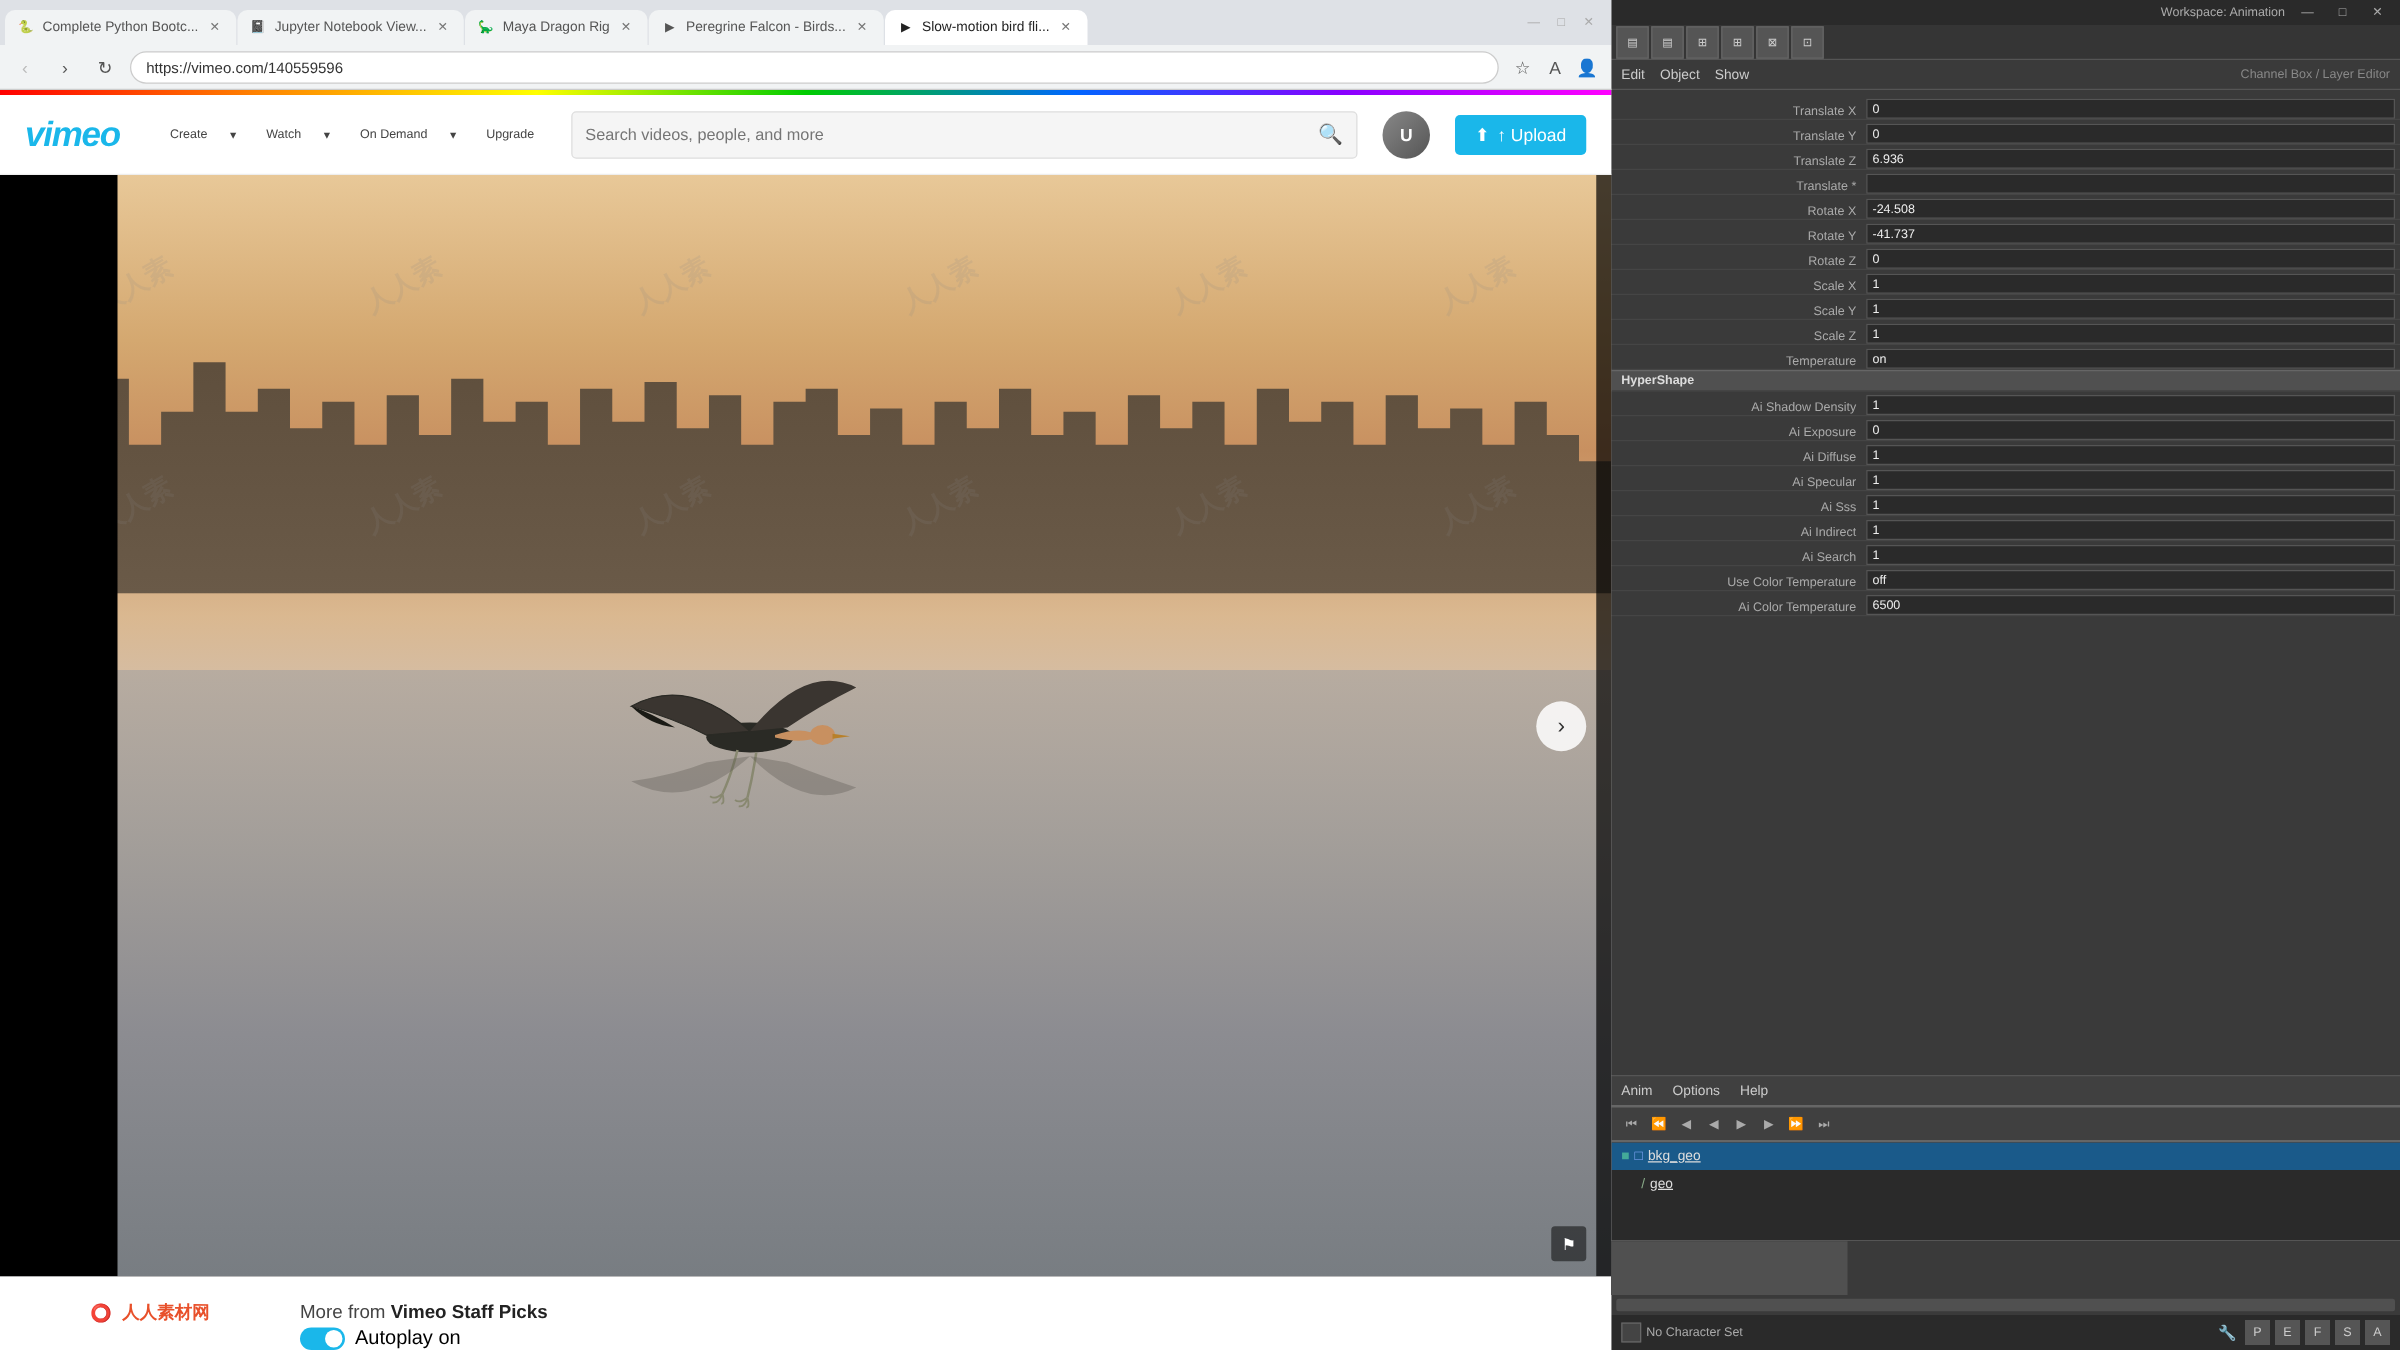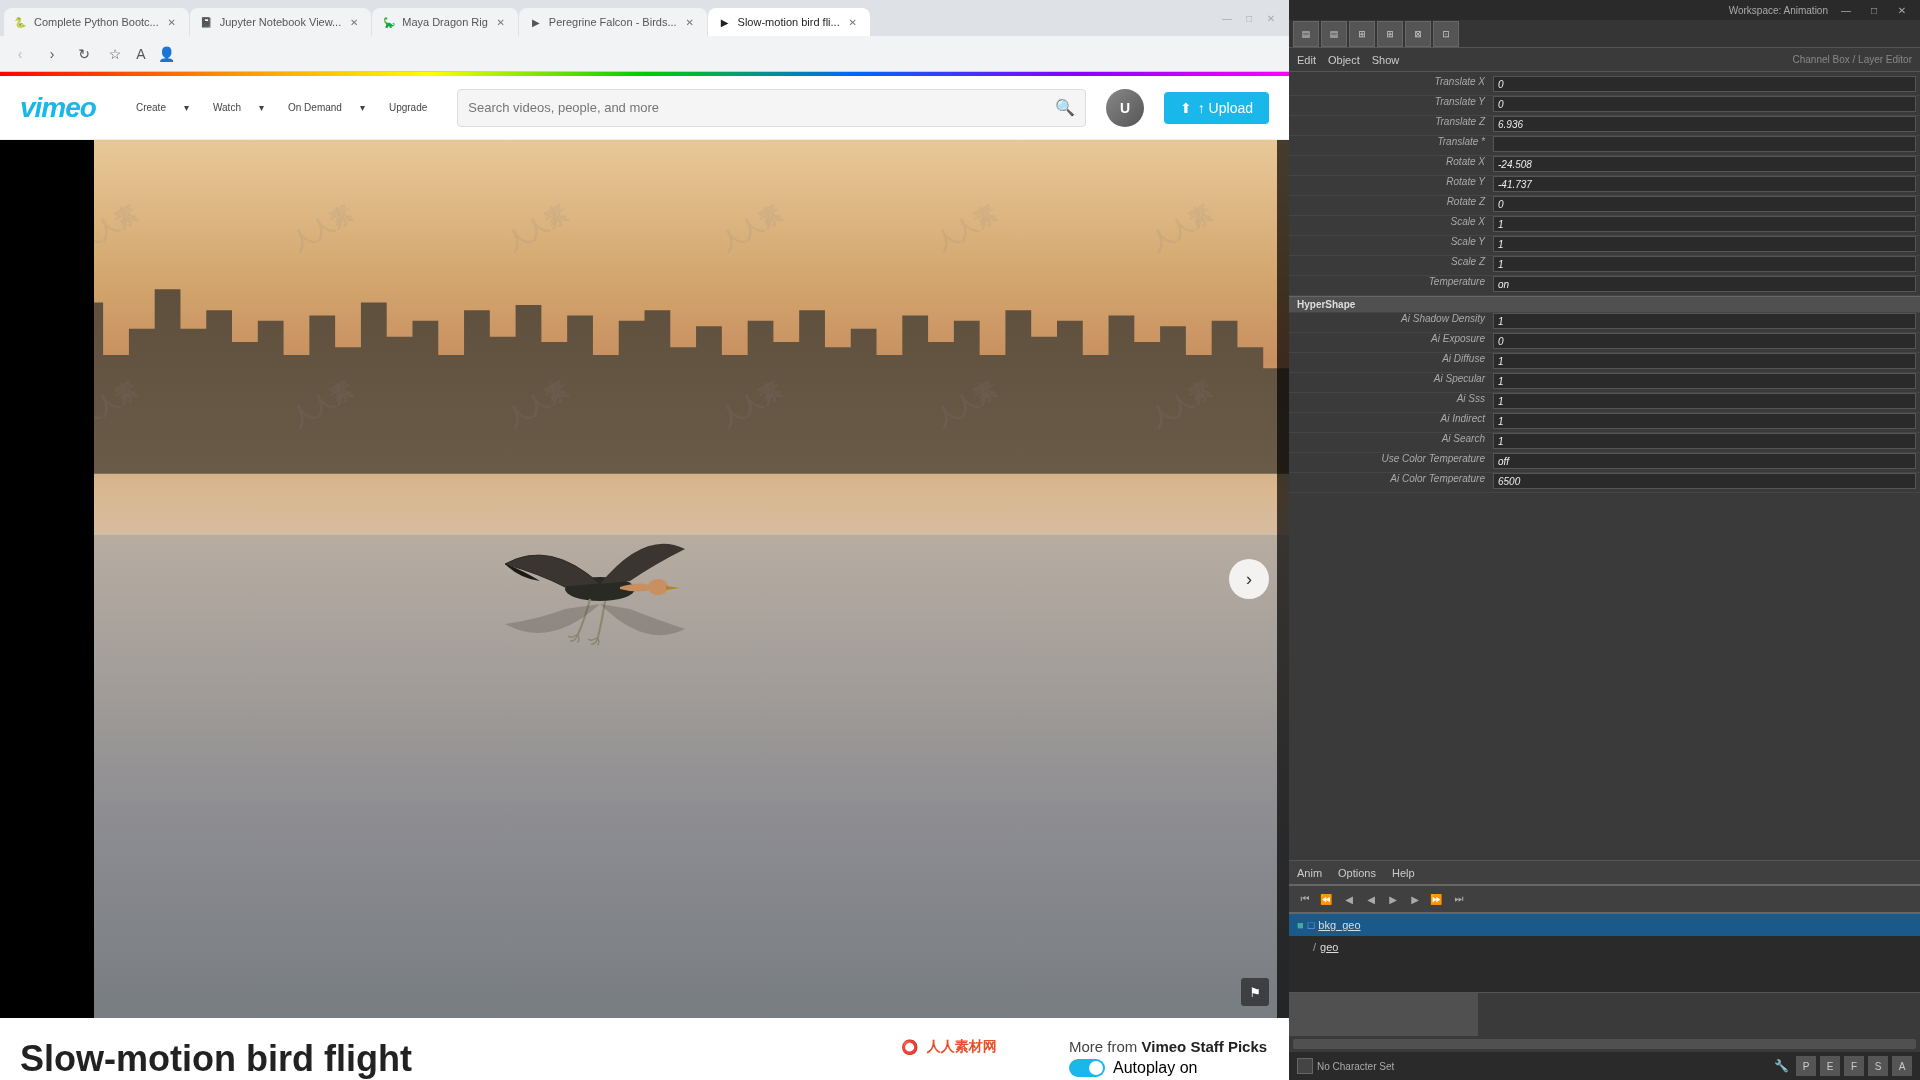--- a/index.html
+++ b/index.html
@@ -458,25 +458,24 @@
       padding: 2px 8px;
       font-size: 10px;
       color: #ddd;
       font-weight: bold;
       border-top: 1px solid #666;
       border-bottom: 1px solid #444;
     }
 
     .prop-row {
       display: flex;
-      align-items: flex-start;
+      align-items: flex-end;
       height: 20px;
       padding: 0 4px;
       border-bottom: 1px solid #454545;
-      font-style: italic;
     }
     .prop-label {
       width: 200px;
       font-size: 10px;
       color: #aaa;
       text-align: right;
       padding-right: 8px;
       flex-shrink: 0;
     }
     .prop-value {
@@ -611,20 +610,23 @@
       <div class="maya-titlebar-btn">—</div>
       <div class="maya-titlebar-btn">□</div>
       <div class="maya-titlebar-btn">✕</div>
     </div>
   </div>
 
   <div class="address-bar">
     <div class="nav-btn disabled">‹</div>
     <div class="nav-btn">›</div>
     <div class="nav-btn">↻</div>
+    <div class="url-input">
+      <span>https://vimeo.com/140559596</span>
+    </div>
     <div class="addr-icons">
       <div class="addr-icon">☆</div>
       <div class="addr-icon">A</div>
       <div class="addr-icon">👤</div>
     </div>
   </div>
 
   <div class="rainbow-bar"></div>
 
   <div class="vimeo-header">
@@ -711,21 +713,20 @@
 
       <div class="next-arrow">›</div>
 
       <div class="video-bottom">
         <div class="vid-ctrl-btn">⚑</div>
       </div>
     </div>
   </div>
 
   <div class="below-video">
-    <div class="video-title">Slow-motion bird flight</div>
     <div style="display:flex;flex-direction:column;align-items:center;gap:8px;min-width:200px;">
       <div class="watermark-logo">
         <span>⭕</span>
         <span>人人素材网</span>
       </div>
     </div>
     <div style="min-width:200px;">
       <div class="more-from">
         <span>More from</span>
         <strong>Vimeo Staff Picks</strong>

